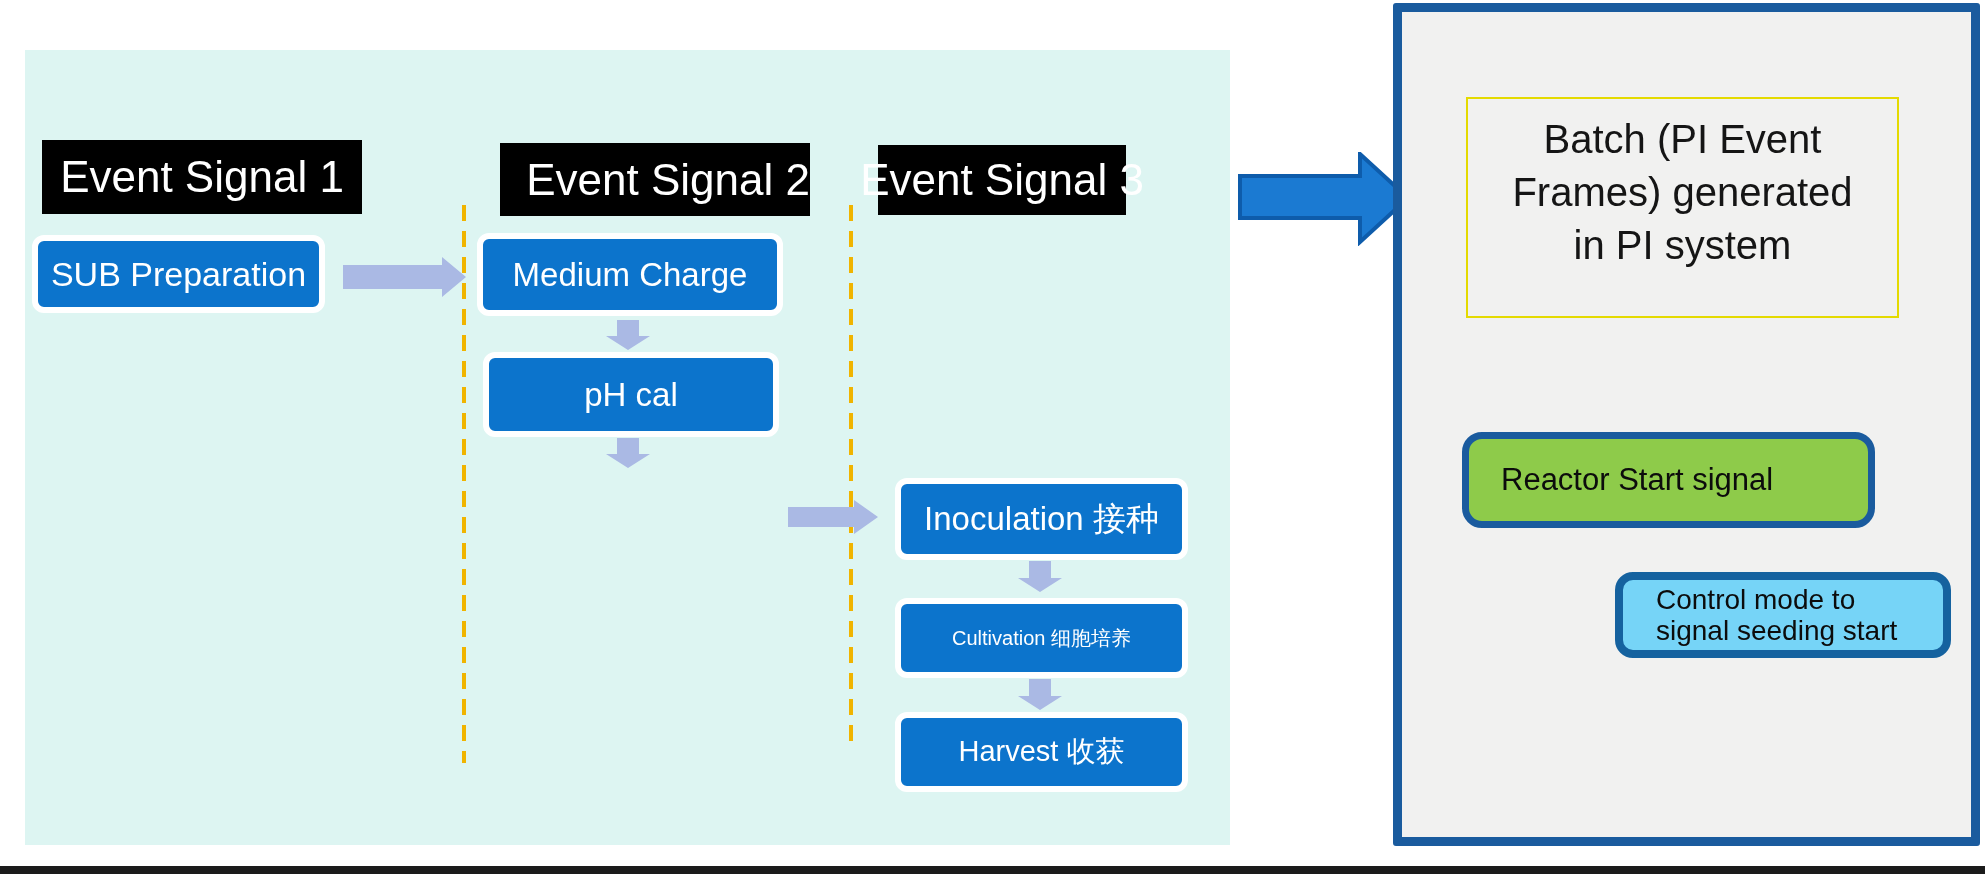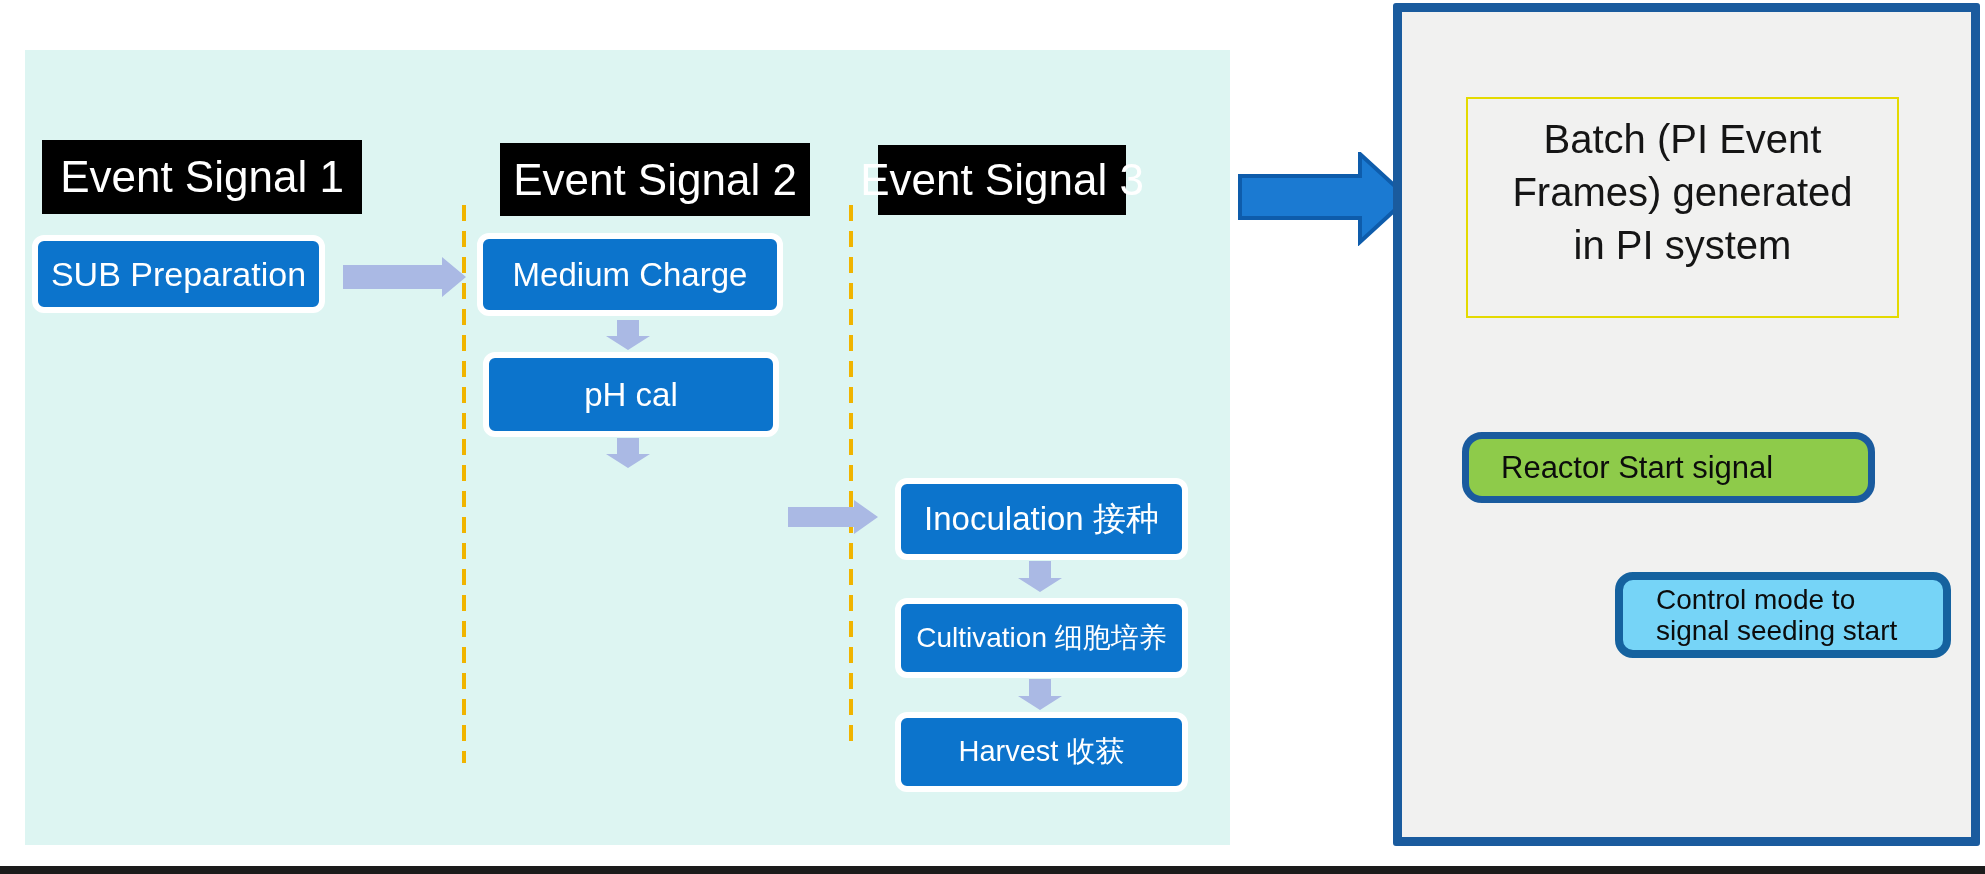--- a/index.html
+++ b/index.html
@@ -6,52 +6,52 @@
   .slide{
     position:relative;width:1985px;height:874px;background:#ffffff;overflow:hidden;
     font-family:"Liberation Sans",sans-serif;
   }
   .flow-bg{position:absolute;left:25px;top:50px;width:1205px;height:795px;background:#ddf5f2;}
   .hdr{
     position:absolute;background:#000000;color:#ffffff;font-size:44px;
     display:flex;align-items:center;justify-content:center;box-sizing:border-box;white-space:nowrap;
   }
   .hdr1{left:42px;top:140px;width:320px;height:74px;}
-  .hdr2{left:500px;top:143px;width:310px;height:73px;}
+  .hdr2{left:500px;top:143px;width:310px;height:73px;justify-content:flex-end;}
   .hdr3{left:878px;top:145px;width:248px;height:70px;}
   .step{
     position:absolute;background:#0c74cc;border:6px solid #ffffff;border-radius:12px;
     color:#ffffff;display:flex;align-items:center;justify-content:center;
     box-sizing:border-box;white-space:nowrap;font-size:33px;
   }
   .step-sub{left:32px;top:235px;width:293px;height:78px;font-size:34px;}
   .step-mc {left:477px;top:233px;width:306px;height:83px;}
   .step-ph {left:483px;top:352px;width:296px;height:85px;}
   .step-te {left:483px;top:474px;width:296px;height:83px;}
   .step-in {left:895px;top:478px;width:293px;height:82px;font-size:33px;}
-  .step-cu {left:895px;top:598px;width:293px;height:80px;font-size:28px;}
+  .step-cu {left:895px;top:598px;width:293px;height:80px;font-size:20px;}
   .step-ha {left:895px;top:712px;width:293px;height:80px;font-size:29px;}
   .conn{position:absolute;}
   .dash{
     position:absolute;width:4px;
     background:repeating-linear-gradient(to bottom,#f0b400 0px,#f0b400 16px,rgba(0,0,0,0) 16px,rgba(0,0,0,0) 26px);
   }
   .dash1{left:462px;top:205px;height:558px;}
   .dash2{left:849px;top:205px;height:543px;}
   .pi-panel{
     position:absolute;left:1393px;top:3px;width:587px;height:843px;
     background:#f1f1f0;border:9px solid #1a5b9e;border-radius:3px;box-sizing:border-box;
   }
   .note{
     position:absolute;left:1466px;top:97px;width:433px;height:221px;
     border:2px solid #e4da00;box-sizing:border-box;
     color:#151515;font-size:40px;line-height:53px;text-align:center;padding-top:14px;
   }
   .reactor{
-    position:absolute;left:1462px;top:432px;width:413px;height:71px;
+    position:absolute;left:1462px;top:432px;width:413px;height:96px;
     background:#8ecb4a;border:7px solid #1a5b9e;border-radius:20px;box-sizing:border-box;
     display:flex;align-items:center;color:#0c0c0c;font-size:31px;padding-left:32px;white-space:nowrap;
   }
   .control{
     position:absolute;left:1615px;top:572px;width:336px;height:86px;
     background:#76d4f7;border:8px solid #15629f;border-radius:18px;box-sizing:border-box;
     display:flex;flex-direction:column;justify-content:center;
     color:#0c0c0c;font-size:28px;line-height:31px;padding-left:33px;white-space:nowrap;
   }
   .footer-bar{position:absolute;left:0;top:866px;width:1985px;height:8px;background:#1b1b1b;}

